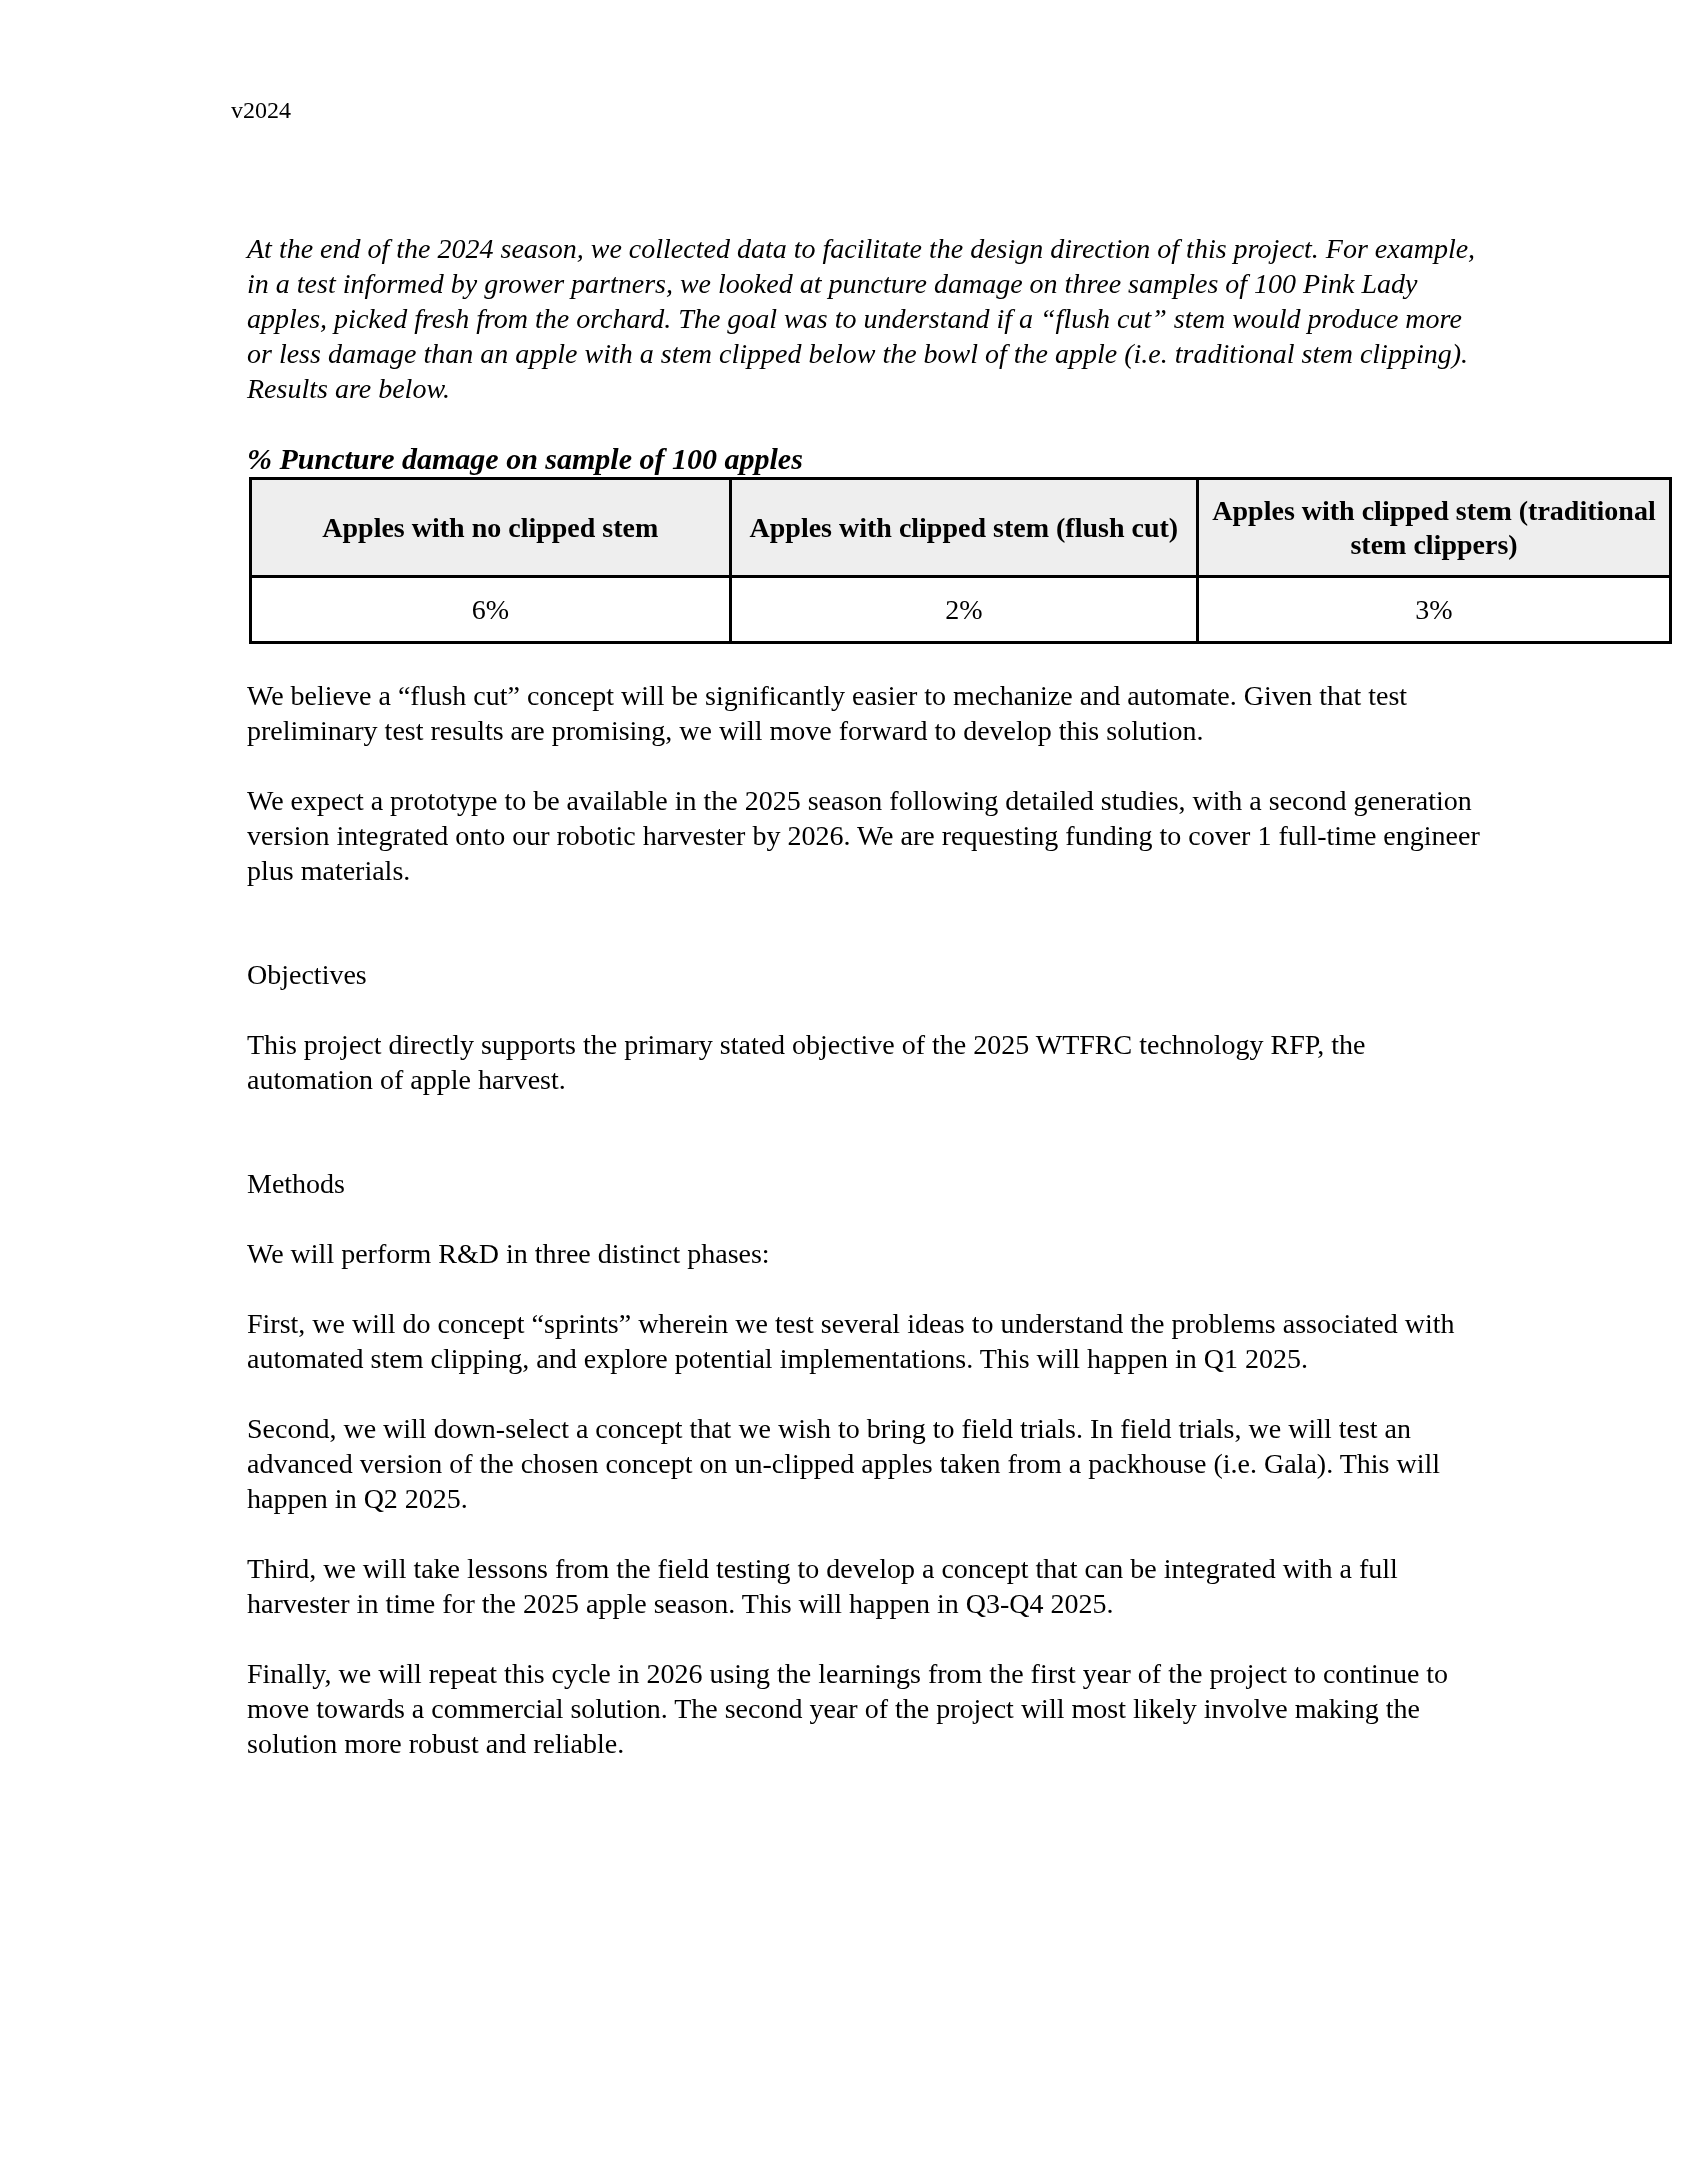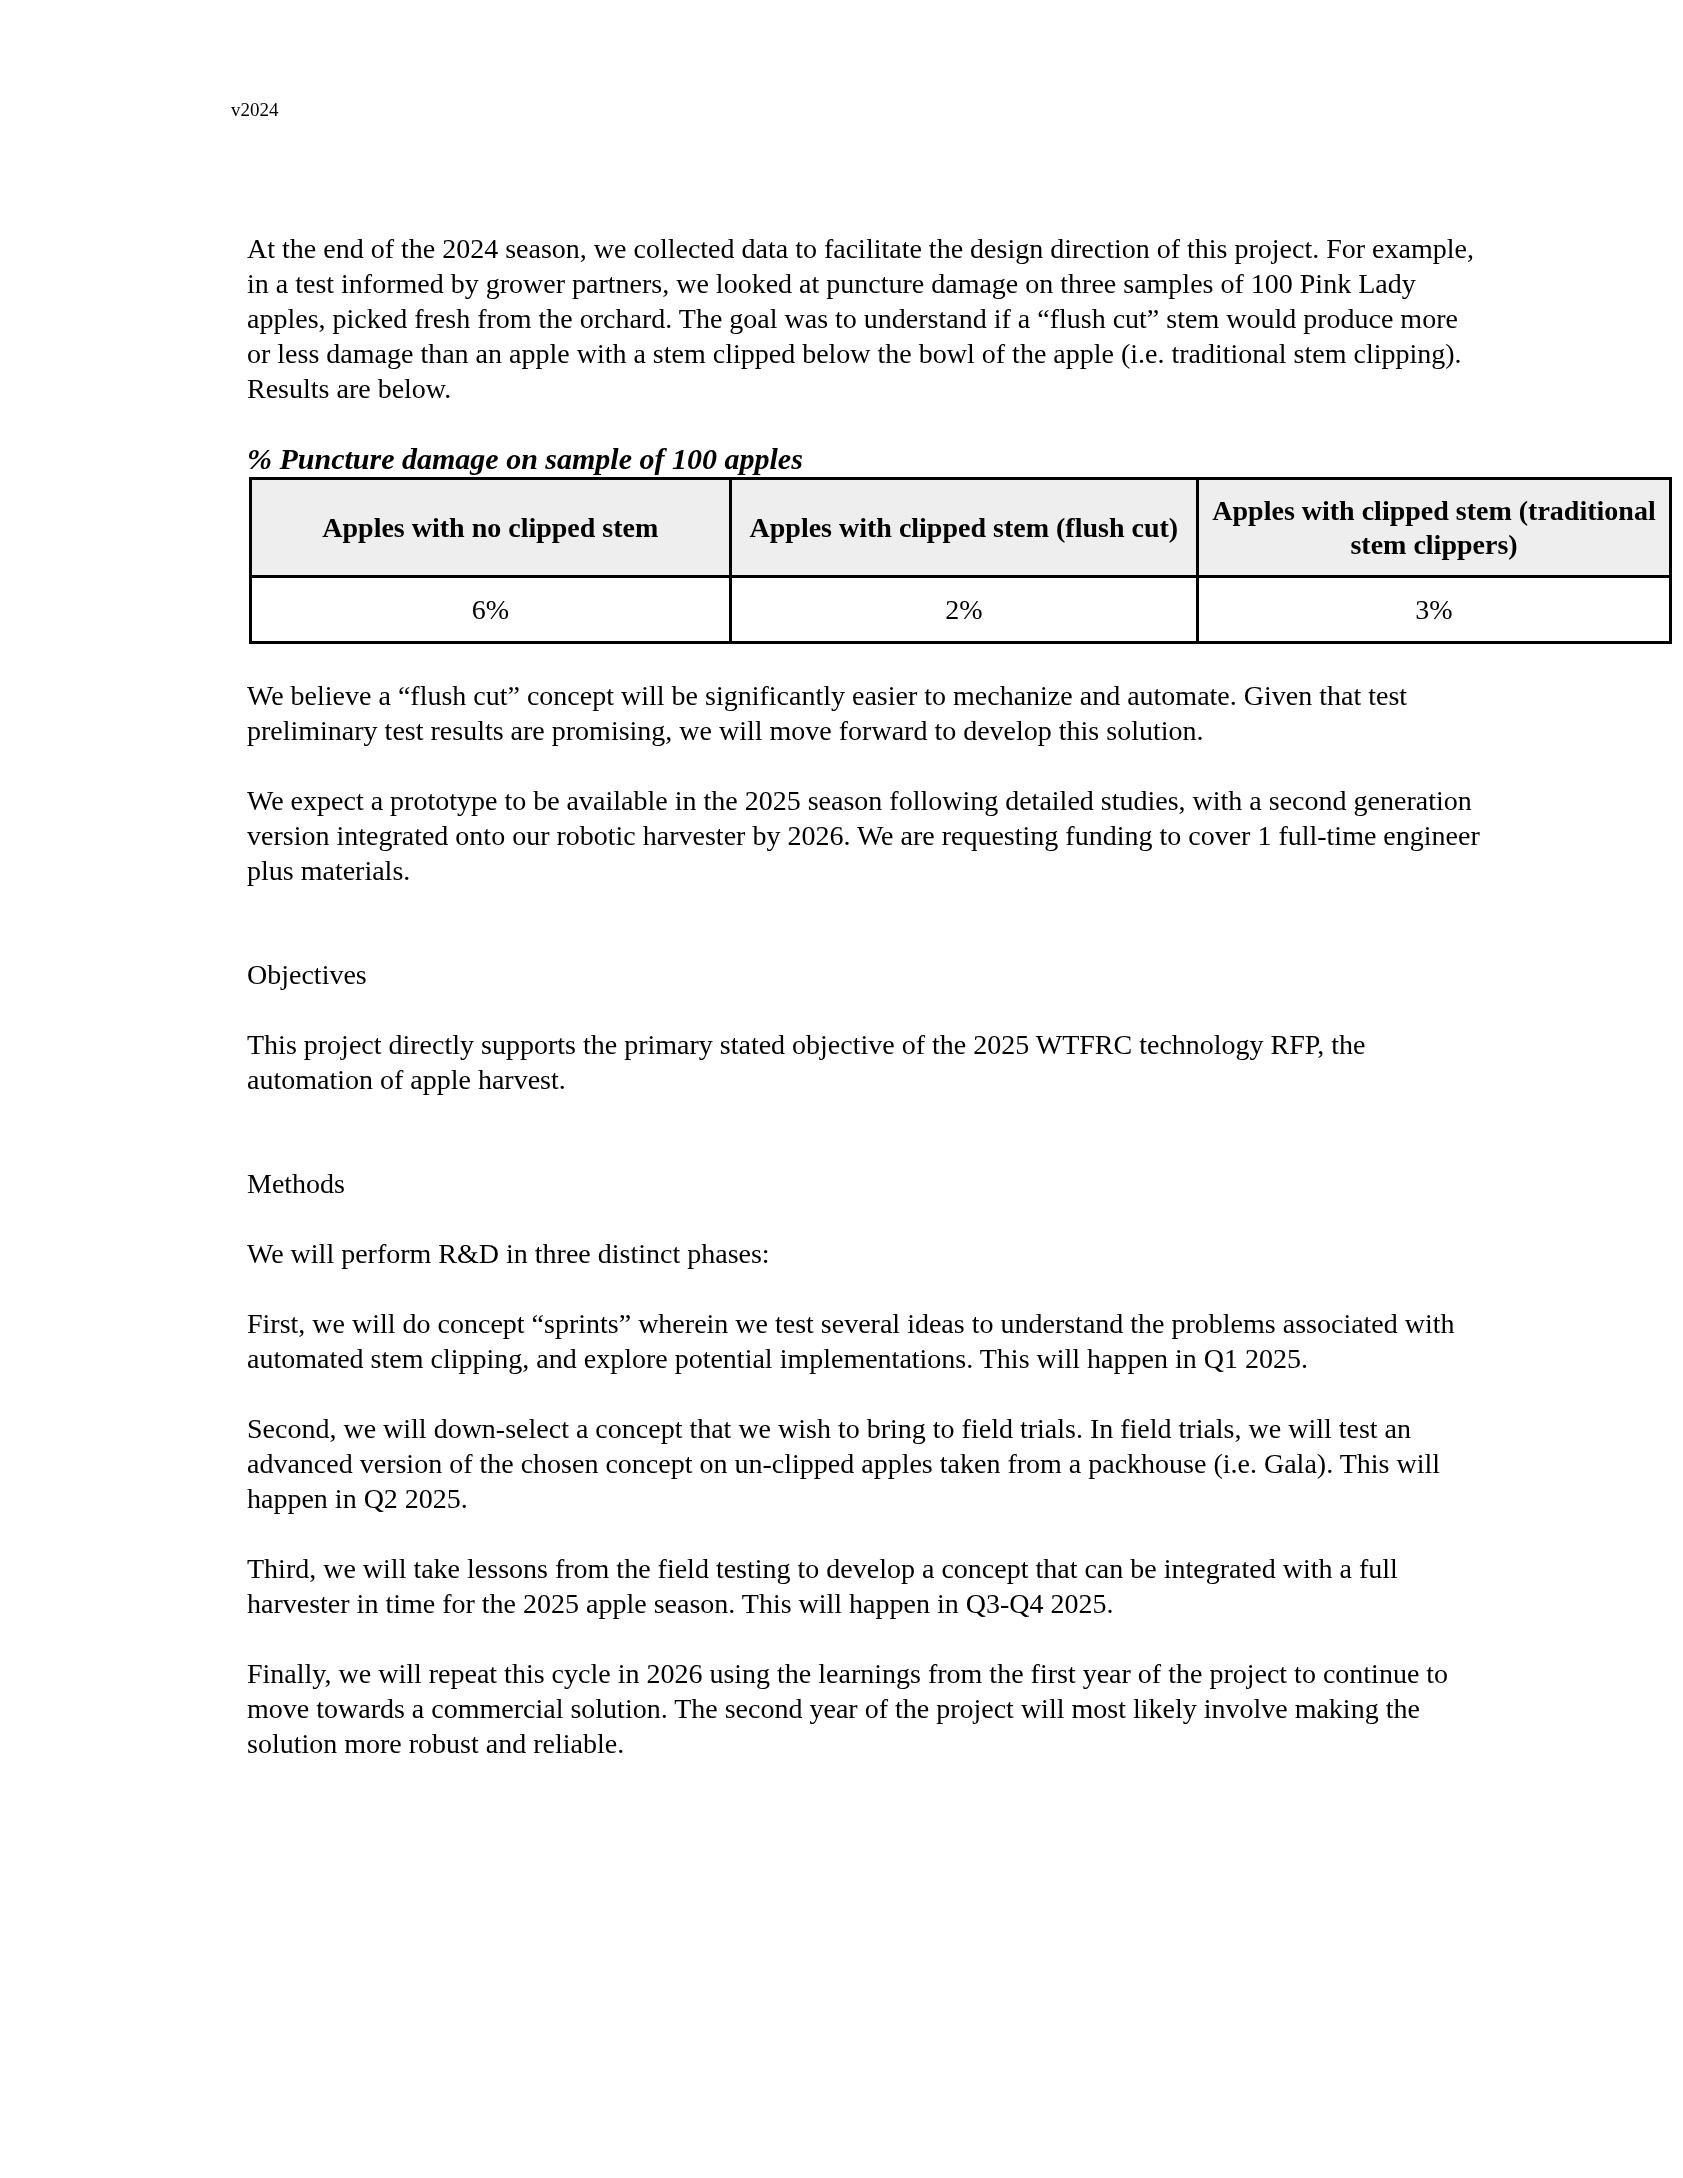--- a/index.html
+++ b/index.html
@@ -8,33 +8,33 @@
       height: 2178px;
       position: relative;
       font-family: "Liberation Serif", "DejaVu Serif", serif;
       color: #000000;
       overflow: hidden;
     }
     .version {
       position: absolute;
       left: 231px;
       top: 99px;
-      font-size: 19px;
+      font-size: 24px;
       line-height: 22px;
     }
     .content {
       position: absolute;
       left: 247px;
       top: 231px;
       width: 1233px;
       font-size: 28px;
       line-height: 35px;
     }
     .content p { margin: 0; }
-    .p1 { margin-bottom: 35px !important; }
+    .p1 { margin-bottom: 35px !important; font-style: italic; }
     .table-title {
       font-weight: bold;
       font-style: italic;
       font-size: 30px;
       line-height: 36px;
       margin: 0 0 22px 0;
     }
     table.data-table {
       border-collapse: collapse;
       width: 1423px;

